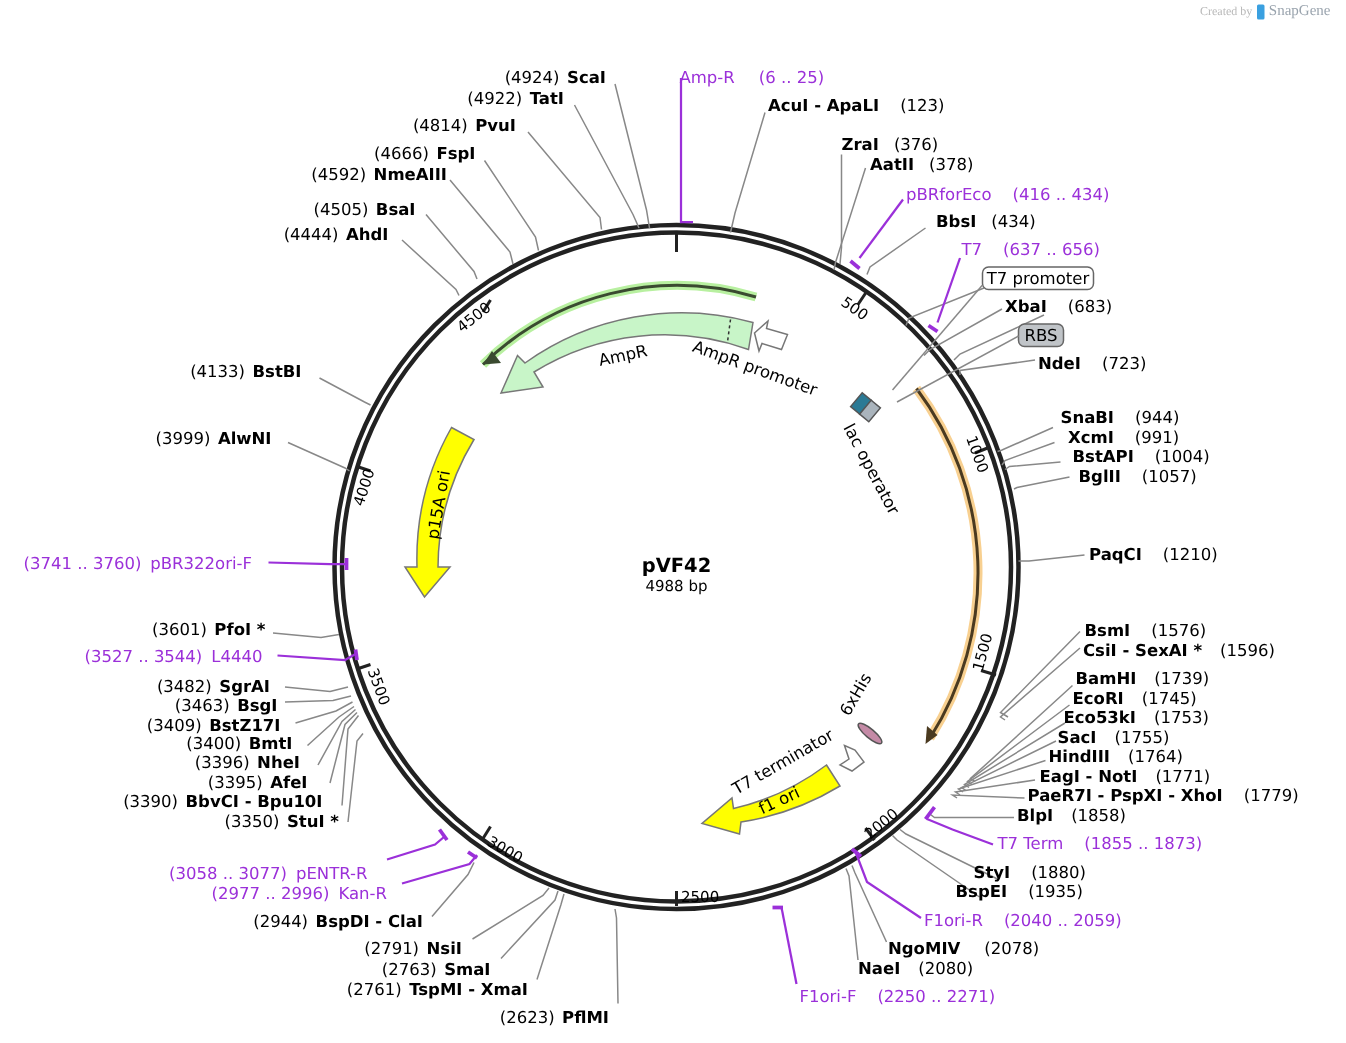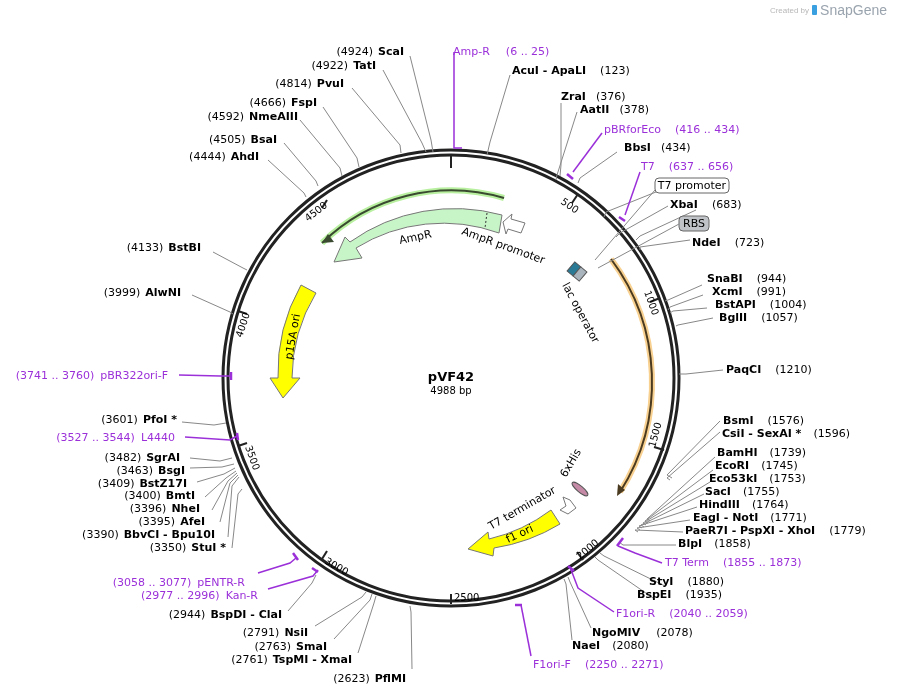--- a/index.html
+++ b/index.html
@@ -1,19 +1,19 @@
 <!DOCTYPE html>
 <html><head>
 <meta charset="utf-8">
 <style>
   html, body { margin:0; padding:0; background:#ffffff; }
   body { width:897px; height:695px; position:relative; overflow:hidden; font-family:"DejaVu Sans", sans-serif; }
   #map { position:absolute; left:0; top:0; }
-  .credit { position:absolute; right:10px; top:2px; font-size:8px; color:#b8b8b8; font-family:Liberation Sans, sans-serif; display:flex; align-items:center; gap:3px; }
-  .credit .brand { font-size:14px; color:#9aa4ae; }
+  .credit { position:absolute; right:10px; top:2px; font-size:8px; color:#b8b8b8; font-family:Liberation Serif, serif; display:flex; align-items:center; gap:3px; }
+  .credit .brand { font-size:10px; color:#9aa4ae; }
   .credit .logo { width:5px; height:10px; background:#3aa0e0; border-radius:1px; display:inline-block; }
   svg text { font-family:"DejaVu Sans", sans-serif; }
   .enz { font-size:11px; fill:#000; font-weight:bold; }
   .pos { font-size:11px; fill:#000; }
   .prm { font-size:11px; fill:#9b30d9; }
   .feat { font-size:11px; fill:#000; }
   .tick { font-size:10px; fill:#000; }
 </style>
 </head>
 <body>

